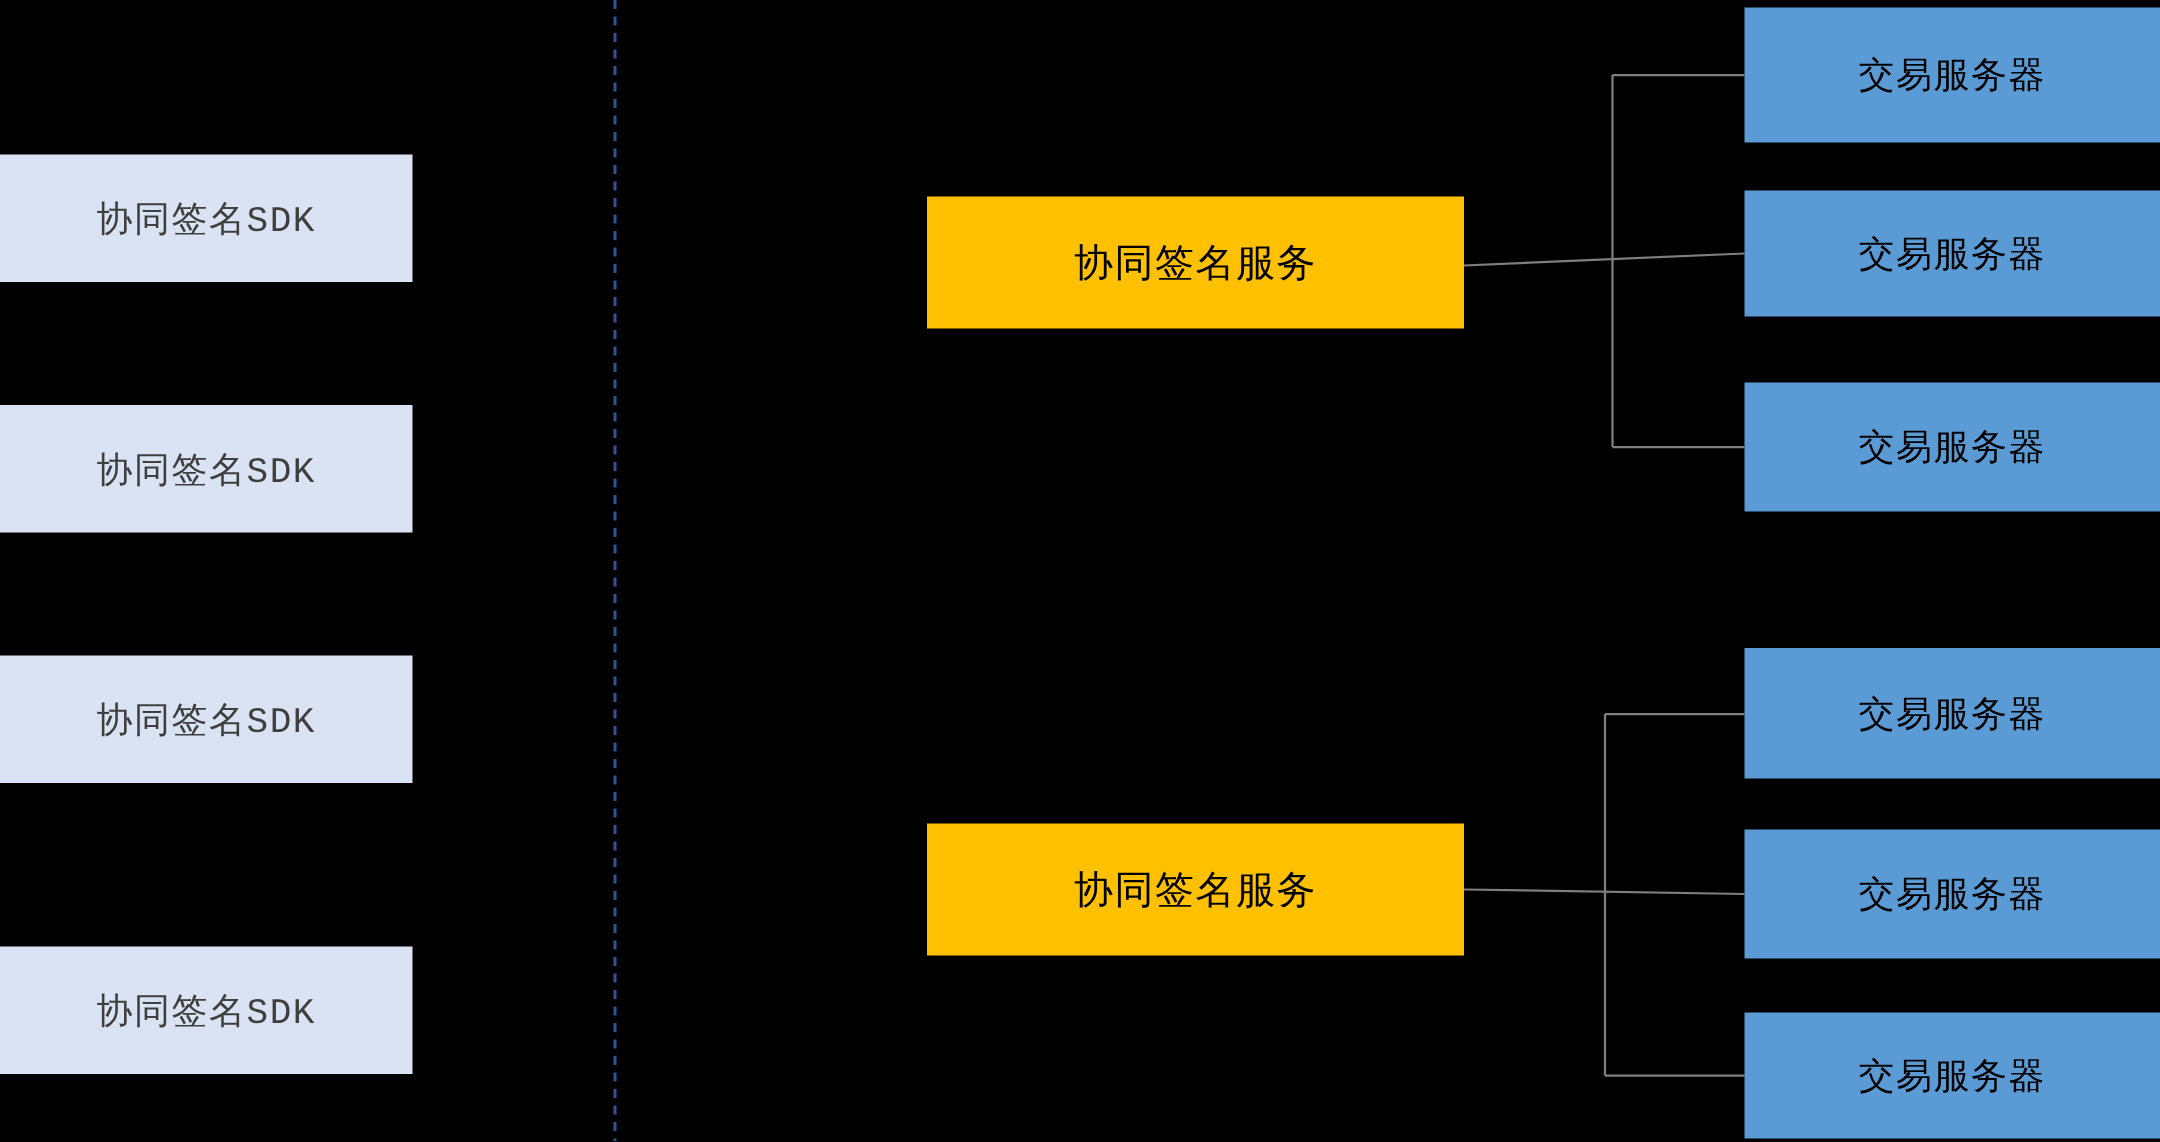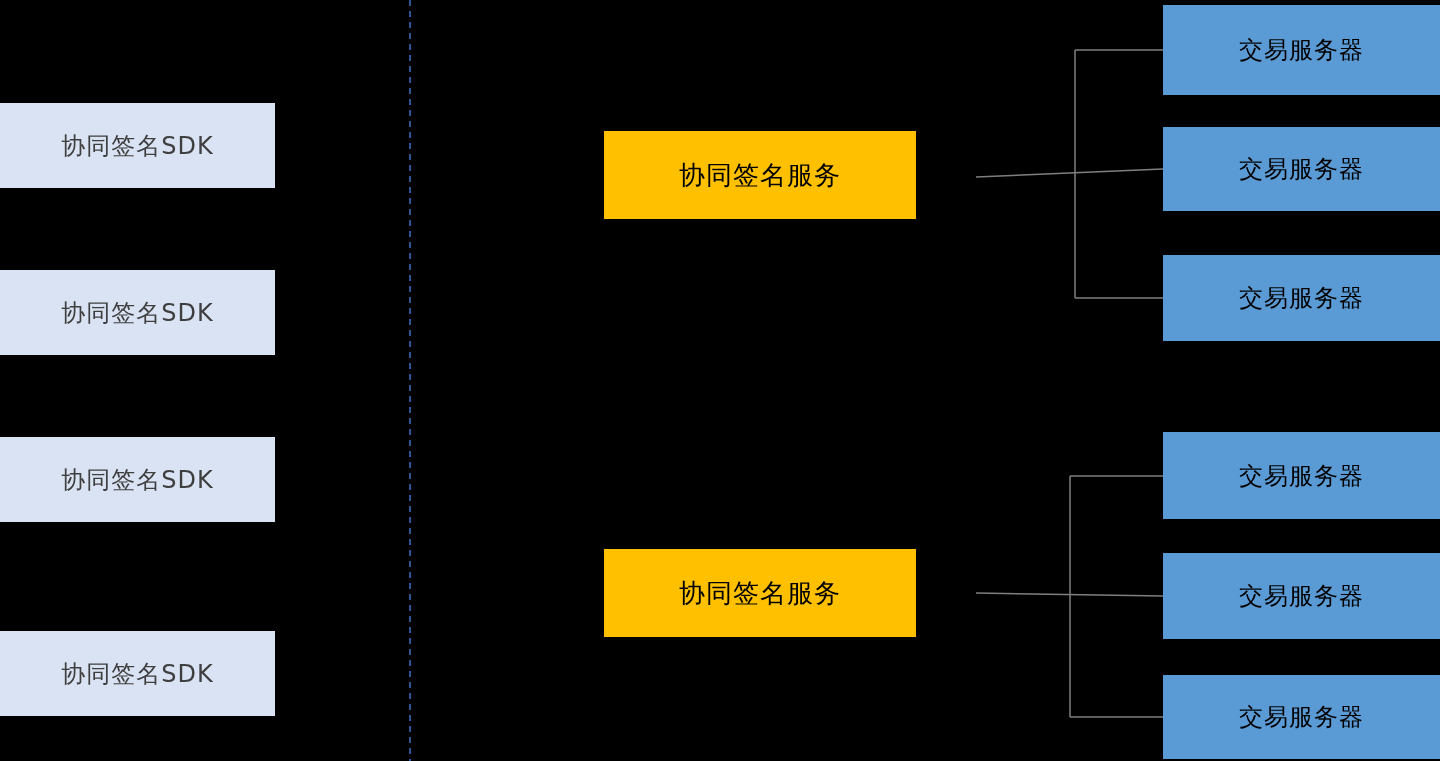--- a/index.html
+++ b/index.html
@@ -24,33 +24,34 @@
     pointer-events: none;
   }
   .box {
     position: absolute;
     display: flex;
     align-items: center;
     justify-content: center;
     box-sizing: border-box;
     text-align: center;
     letter-spacing: 1px;
+    font-family: Liberation Mono, monospace;
   }
   .sdk-box {
     left: 0;
     width: 275px;
     height: 85px;
     background: #dae3f3;
     color: #3f3f3f;
     font-size: 24px;
     text-align: right;
   }
   .service-box {
-    left: 604px;
-    width: 312px;
+    left: 618px;
+    width: 358px;
     height: 88px;
     background: #ffc000;
     color: #000000;
     font-size: 26px;
   }
   .server-box {
     left: 1163px;
     width: 277px;
     background: #5b9bd5;
     color: #000000;

